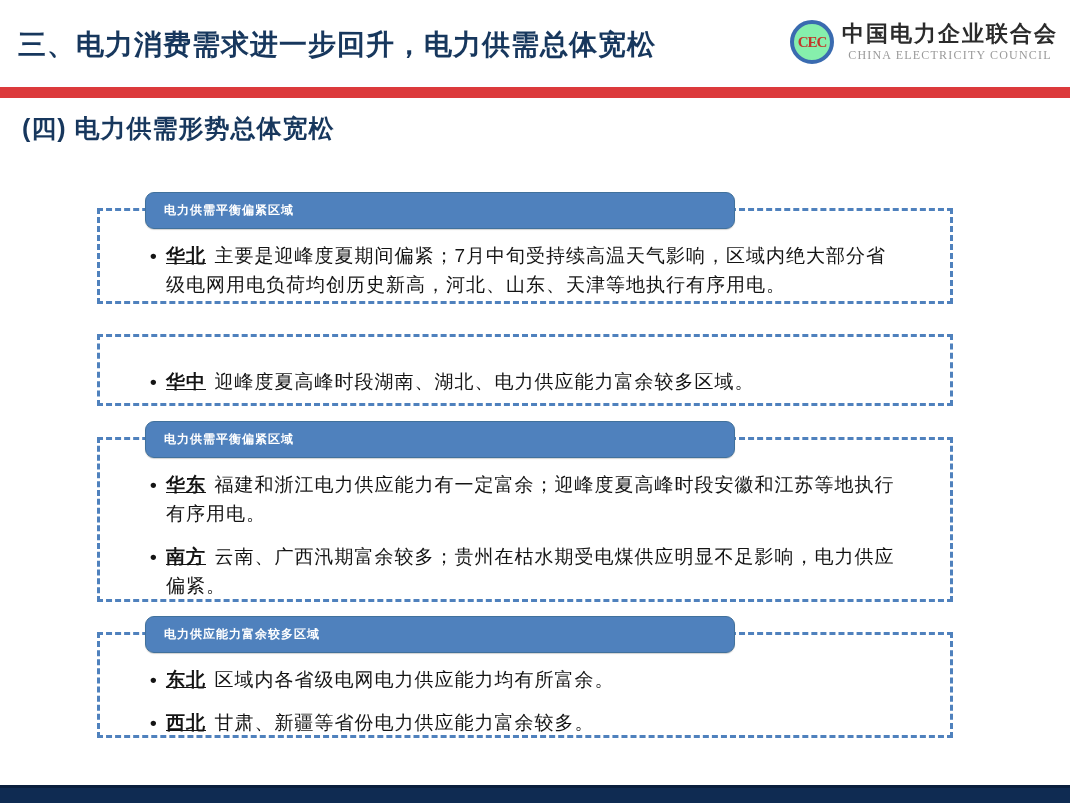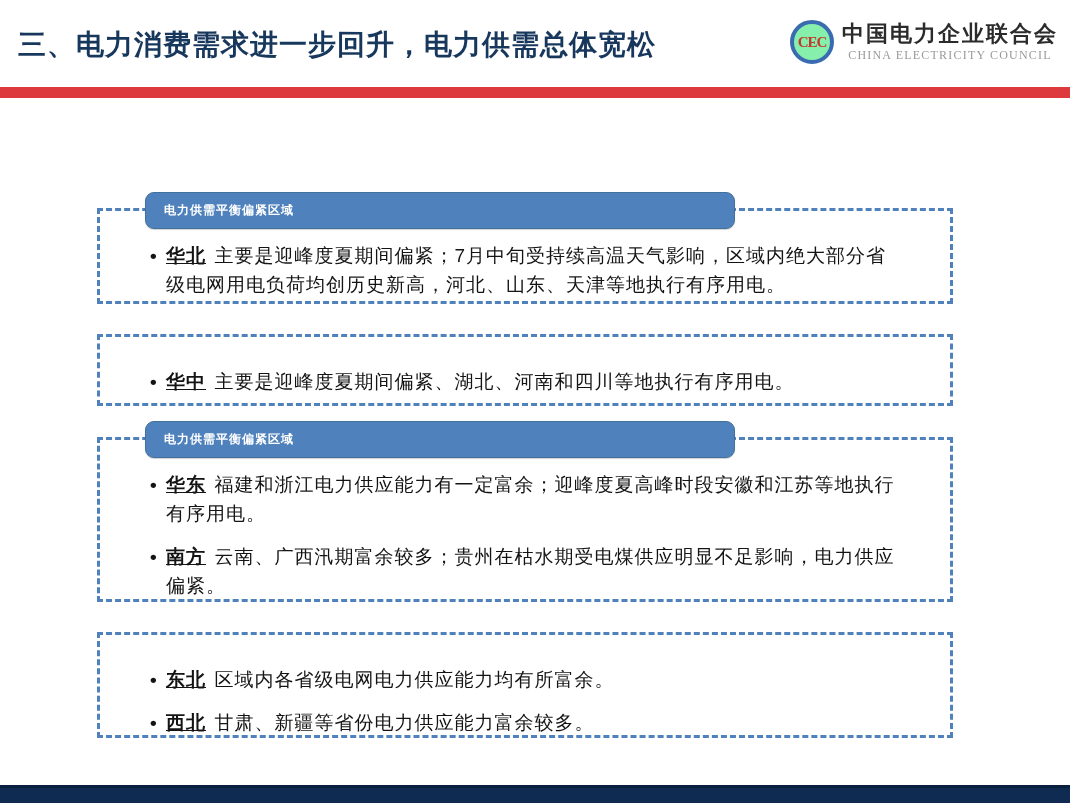--- a/index.html
+++ b/index.html
@@ -162,57 +162,61 @@
       <span>CEC</span>
     </div>
     <div class="logo-text">
       <div class="logo-cn">中国电力企业联合会</div>
       <div class="logo-en">CHINA ELECTRICITY COUNCIL</div>
     </div>
   </div>
 
   <div class="red-line"></div>
 
+  <div class="subtitle">(四)  电力供需形势总体宽松</div>
 
   <div id="sections">
   <div class="section">
     <div class="section-header">
       <span class="section-title">电力供需平衡偏紧区域</span>
     </div>
     <div class="section-body">
   <div class="item">
     <span class="bullet">•</span><span class="region">华北</span><span class="item-text">主要是迎峰度夏期间偏紧；7月中旬受持续高温天气影响，区域内绝大部分省级电网用电负荷均创历史新高，河北、山东、天津等地执行有序用电。</span>
   </div>
 </div>
   </div>
 
   <div class="section">
     <div class="section-body">
   <div class="item">
-    <span class="bullet">•</span><span class="region">华中</span><span class="item-text">主要是迎峰度夏期间偏紧、湖北、河南和四川等地执行有序用电。</span>
+    <span class="bullet">•</span><span class="region">华中</span><span class="item-text">迎峰度夏高峰时段湖南、湖北、电力供应能力富余较多区域。</span>
   </div>
 </div>
   </div>
 
   <div class="section">
     <div class="section-header">
       <span class="section-title">电力供需平衡偏紧区域</span>
     </div>
     <div class="section-body">
   <div class="item">
     <span class="bullet">•</span><span class="region">华东</span><span class="item-text">福建和浙江电力供应能力有一定富余；迎峰度夏高峰时段安徽和江苏等地执行有序用电。</span>
   </div>
 
   <div class="item">
     <span class="bullet">•</span><span class="region">南方</span><span class="item-text">云南、广西汛期富余较多；贵州在枯水期受电煤供应明显不足影响，电力供应偏紧。</span>
   </div>
 </div>
   </div>
 
   <div class="section">
+    <div class="section-header">
+      <span class="section-title">电力供应能力富余较多区域</span>
+    </div>
     <div class="section-body">
   <div class="item">
     <span class="bullet">•</span><span class="region">东北</span><span class="item-text">区域内各省级电网电力供应能力均有所富余。</span>
   </div>
 
   <div class="item">
     <span class="bullet">•</span><span class="region">西北</span><span class="item-text">甘肃、新疆等省份电力供应能力富余较多。</span>
   </div>
 </div>
   </div>

